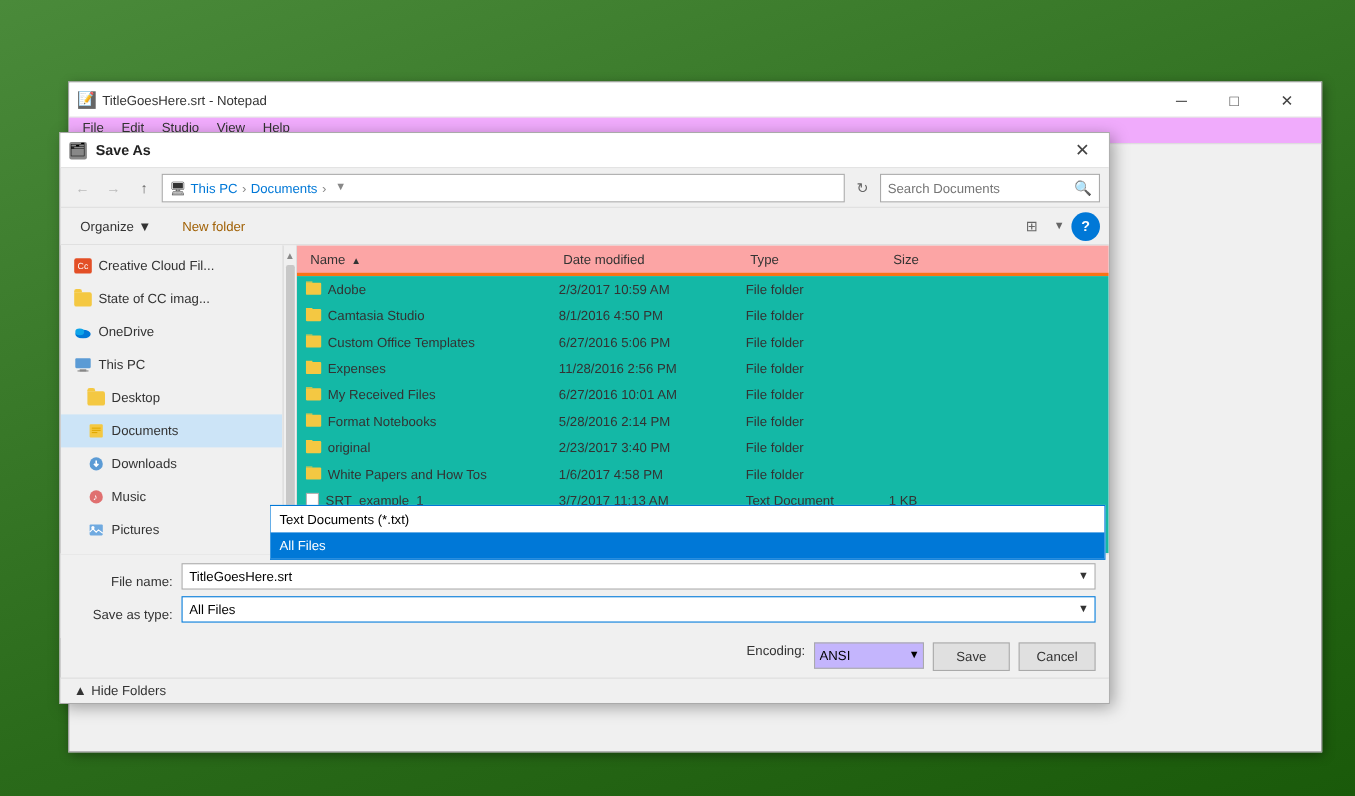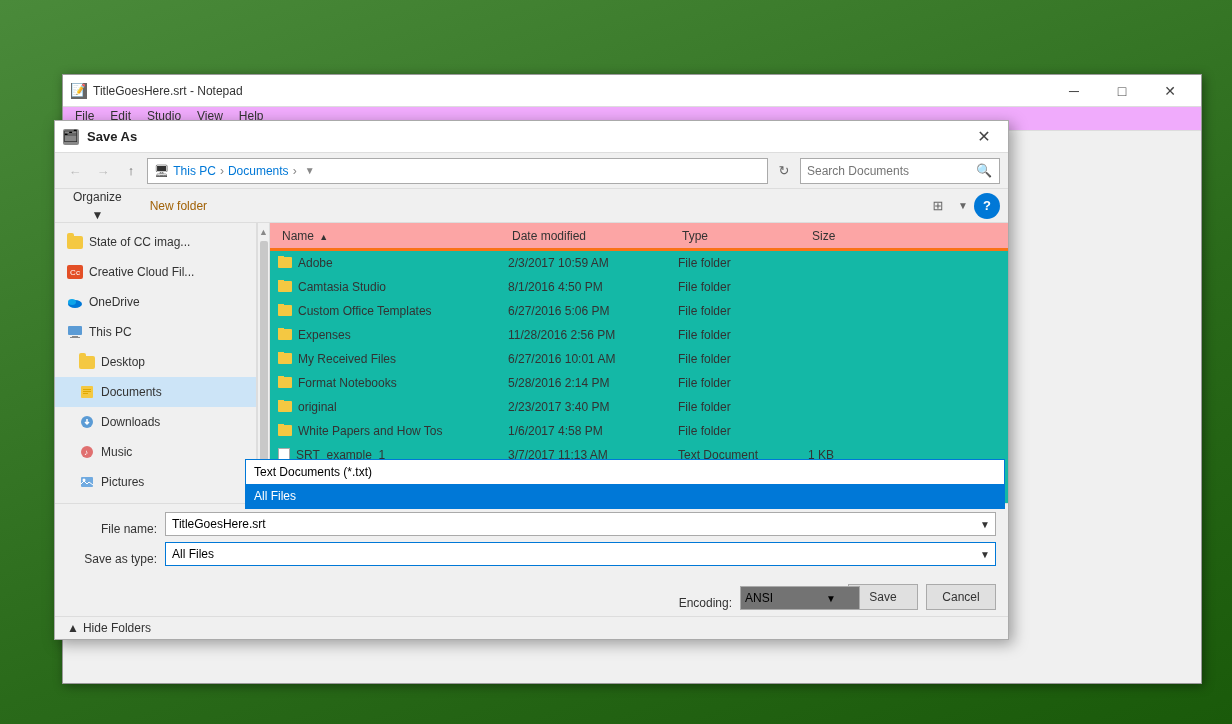--- a/index.html
+++ b/index.html
@@ -233,21 +233,20 @@
     .organize-btn {
       padding: 3px 10px;
       background: none;
       border: none;
       cursor: pointer;
       font-size: 12px;
       color: #333;
       display: flex;
       align-items: center;
       gap: 4px;
-      flex-direction: column;
     }
     .new-folder-btn {
       padding: 3px 10px;
       background: none;
       border: none;
       cursor: pointer;
       font-size: 12px;
       color: #a16207;
     }
     .view-btns {
@@ -501,43 +500,43 @@
       align-items: center;
       padding: 0 8px;
       font-size: 12px;
       cursor: pointer;
     }
     .dropdown-option.highlighted { background: #0078d7; color: #fff; }
 
     
     .dialog-footer {
       display: flex;
-      align-items: flex-end;
+      align-items: flex-start;
       padding: 4px 12px 6px;
       gap: 8px;
       background: #f0f0f0;
       margin-left: 16px;
     }
     .encoding-label {
       font-size: 12px;
       color: #333;
       margin-left: auto;
     }
     .encoding-select-wrapper {
       position: relative;
       width: 100px;
     }
     .encoding-select {
-      width: 120px;
+      width: 100px;
       height: 24px;
       border: 1px solid #aaa;
       font-size: 12px;
       padding: 0 4px;
       appearance: none;
-      background: #737373;
+      background: #c4b5fd;
       cursor: pointer;
     }
     .footer-btn {
       height: 26px;
       min-width: 70px;
       padding: 0 14px;
       background: #e0e0e0;
       border: 1px solid #aaa;
       font-size: 12px;
       cursor: pointer;
@@ -673,30 +672,30 @@
     </div>
   </div>
 
   <div class="dialog-main">
 
     <div style="display:flex; width:215px; border-right:1px solid #ddd; flex-shrink:0;">
       <div class="sidebar" style="width:203px;">
 
         <div class="sidebar-item">
           <div class="sidebar-icon">
-            <div class="folder-icon-yellow"></div>
-          </div>
-          <span>State of CC imag...</span>
+            <div class="icon-cc">Cc</div>
+          </div>
+          <span>Creative Cloud Fil...</span>
         </div>
 
         <div class="sidebar-item">
           <div class="sidebar-icon">
-            <div class="icon-cc">Cc</div>
-          </div>
-          <span>Creative Cloud Fil...</span>
+            <div class="folder-icon-yellow"></div>
+          </div>
+          <span>State of CC imag...</span>
         </div>
 
         <div class="sidebar-item">
           <div class="sidebar-icon">
             <svg width="16" height="12" viewBox="0 0 16 12">
                 <ellipse cx="8" cy="8" rx="7" ry="4" fill="#0078d7"></ellipse>
                 <ellipse cx="5" cy="6" rx="4" ry="3" fill="#0ea5e9"></ellipse>
               </svg>
           </div>
           <span>OneDrive</span>

